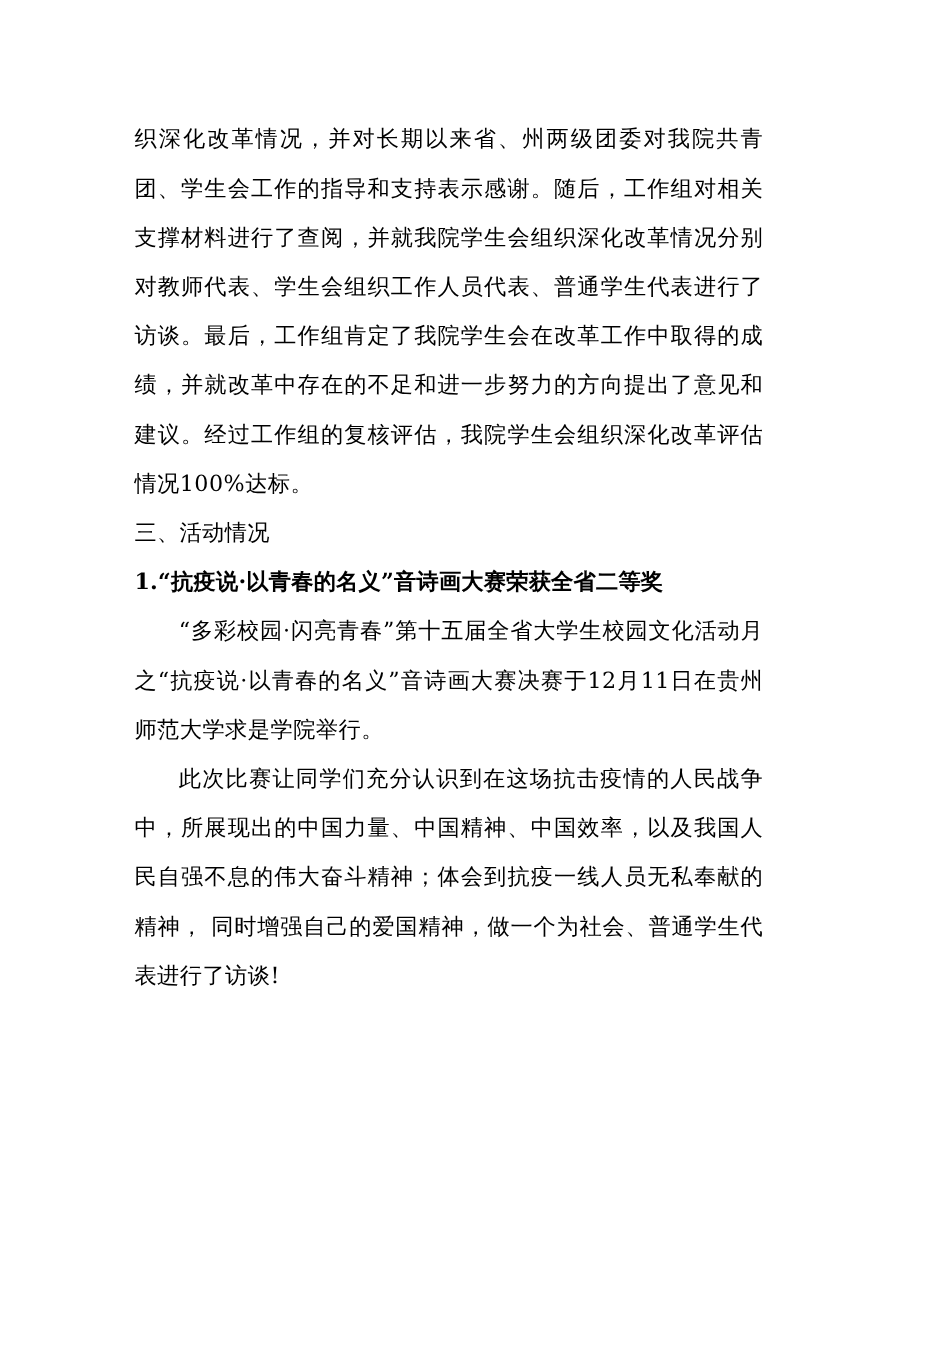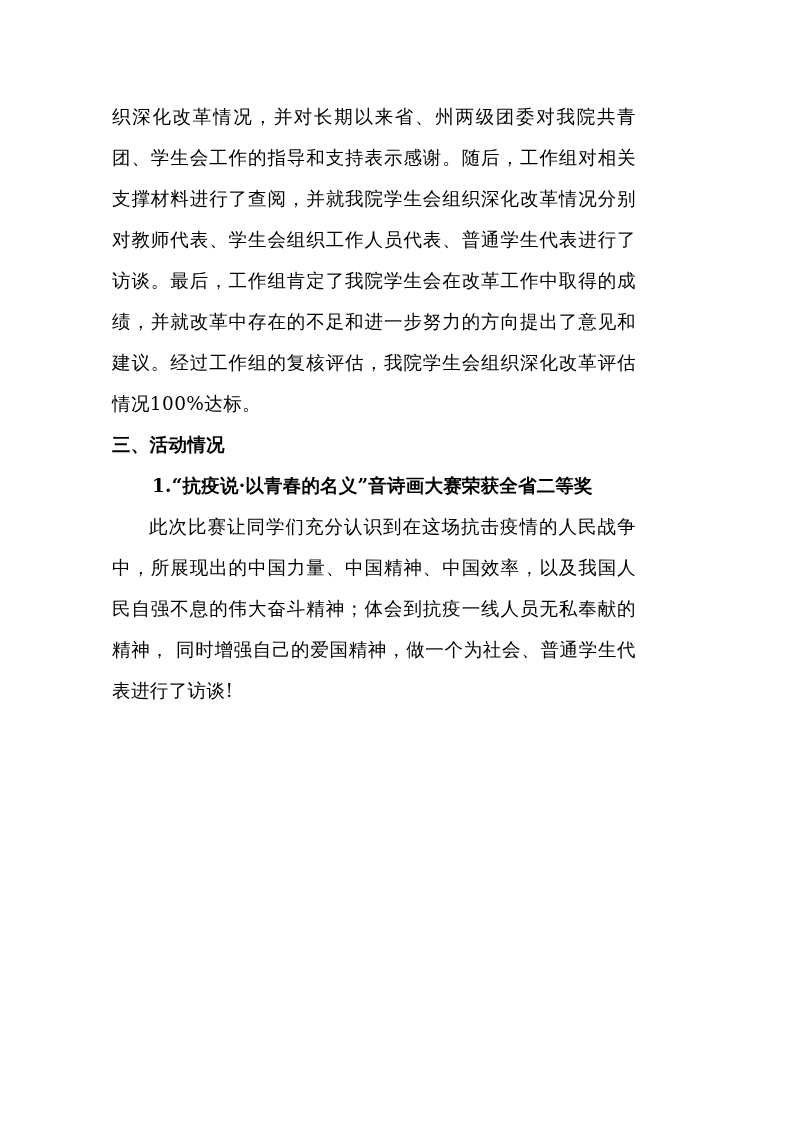--- a/index.html
+++ b/index.html
@@ -31,39 +31,39 @@
   p {
     margin: 0;
   }
   .para {
     text-indent: 0;
   }
   .indent2 {
     text-indent: 37px;
   }
   .heading {
-    font-weight: bold;
+    font-weight: normal;
     letter-spacing: 0.3px;
   }
   .heading-sub {
     font-weight: bold;
     letter-spacing: 0.2px;
-    margin-left: 40px;
   }
 </style>
 </head>
 <body>
 
 <div class="page">
   <div class="doc-body">
 
     <p class="para">织深化改革情况，并对长期以来省、州两级团委对我院共青团、学生会工作的指导和支持表示感谢。随后，工作组对相关支撑材料进行了查阅，并就我院学生会组织深化改革情况分别对教师代表、学生会组织工作人员代表、普通学生代表进行了访谈。最后，工作组肯定了我院学生会在改革工作中取得的成绩，并就改革中存在的不足和进一步努力的方向提出了意见和建议。经过工作组的复核评估，我院学生会组织深化改革评估情况100%达标。</p>
 
     <p class="para heading">三、活动情况</p>
 
     <p class="para heading-sub">1.“抗疫说·以青春的名义”音诗画大赛荣获全省二等奖</p>
 
+    <p class="para indent2">“多彩校园·闪亮青春”第十五届全省大学生校园文化活动月之“抗疫说·以青春的名义”音诗画大赛决赛于12月11日在贵州师范大学求是学院举行。</p>
 
 
     <p class="para indent2">此次比赛让同学们充分认识到在这场抗击疫情的人民战争中，所展现出的中国力量、中国精神、中国效率，以及我国人民自强不息的伟大奋斗精神；体会到抗疫一线人员无私奉献的精神， 同时增强自己的爱国精神，做一个为社会、普通学生代表进行了访谈!</p>
 
   </div>
 </div>
 
 </body></html>

